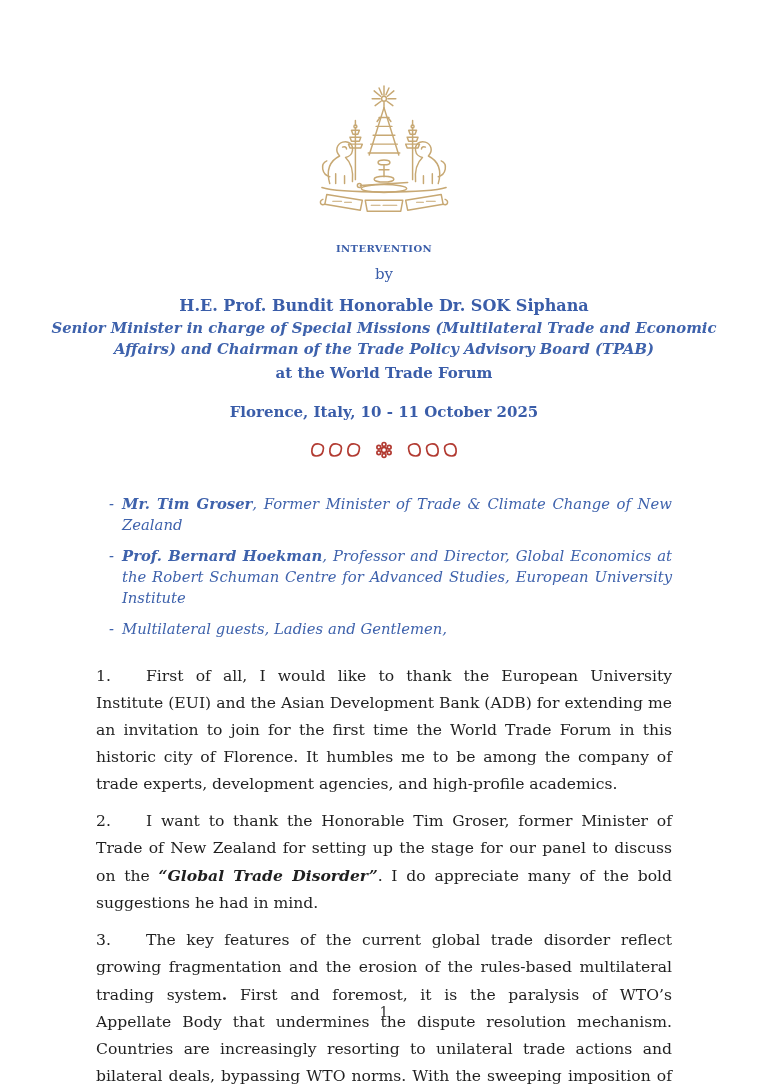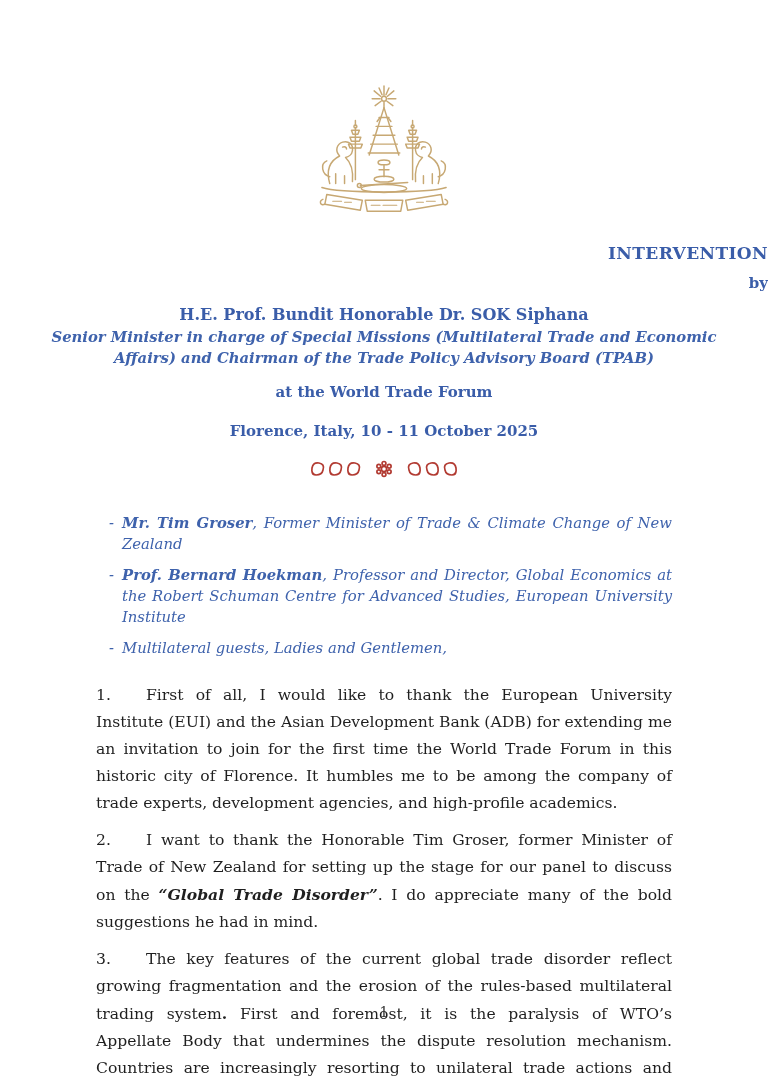--- a/index.html
+++ b/index.html
@@ -9,32 +9,31 @@
     background:#ffffff;
     font-family:"DejaVu Serif","Liberation Serif",serif;
     color:#1f1f1f;
     overflow:hidden;
     box-sizing:border-box;
   }
   .center{text-align:center;}
   .emblem-wrap{padding-top:82px;display:flex;justify-content:center;}
   .doc-title{
     margin-top:14px;
-    font-size:17px;font-weight:bold;letter-spacing:0.4px;
+    font-size:10px;font-weight:bold;letter-spacing:0.4px;
     color:#3a5da9;
-    text-align:right;
   }
-  .by-line{margin-top:11px;font-size:15px;font-weight:bold;color:#3a5da9;text-align:right;}
+  .by-line{margin-top:11px;font-size:15px;font-weight:normal;color:#3a5da9;}
   .speaker-name{margin-top:13px;font-size:16px;font-weight:bold;color:#3a5da9;}
   .speaker-role{margin-top:2px;}
   .speaker-role div{
     font-size:14.8px;font-style:italic;font-weight:bold;
     color:#3e62ac;line-height:21px;
   }
-  .event-line{margin-top:15px;font-size:15px;font-weight:bold;color:#3a5da9;}
+  .event-line{margin-top:5px;font-size:15px;font-weight:bold;color:#3a5da9;}
   .venue-line{margin-top:21px;font-size:15px;font-weight:bold;color:#3a5da9;}
   .ornament-wrap{margin-top:19px;display:flex;justify-content:center;}
   .salutations{margin:27px 96px 0 96px;}
   .sal-item{
     display:flex;
     font-size:14.8px;font-style:italic;color:#3e62ac;
     line-height:21px;margin-bottom:10px;
   }
   .sal-dash{width:26px;padding-left:13px;box-sizing:border-box;flex:none;}
   .sal-text{flex:1;text-align:justify;}

